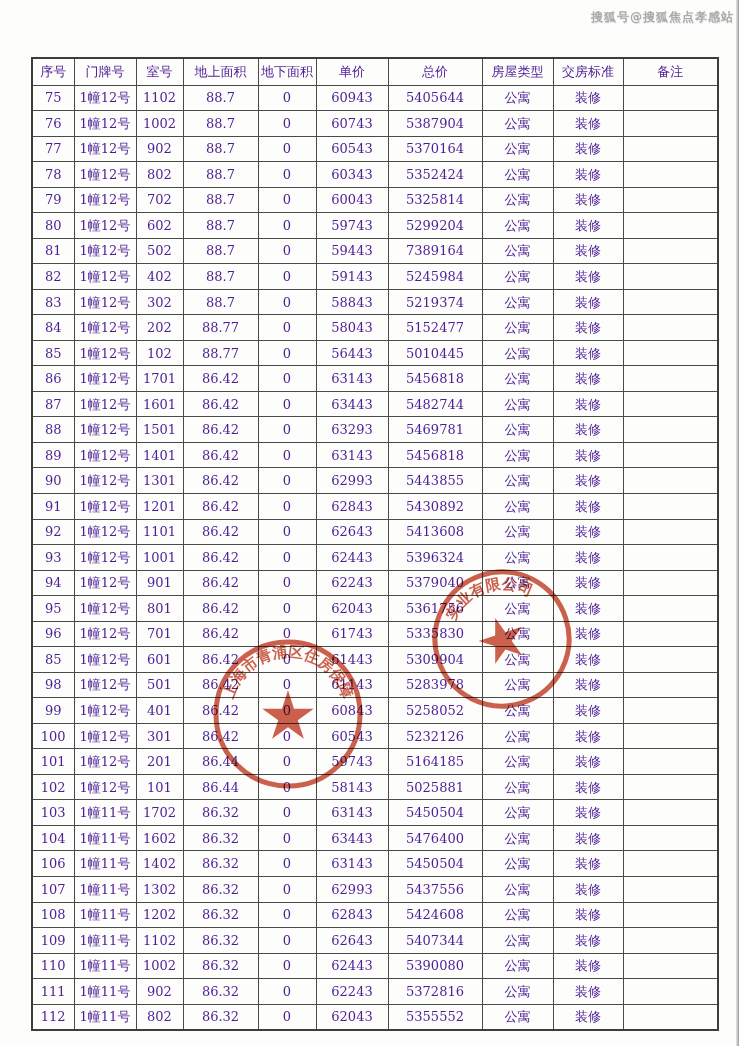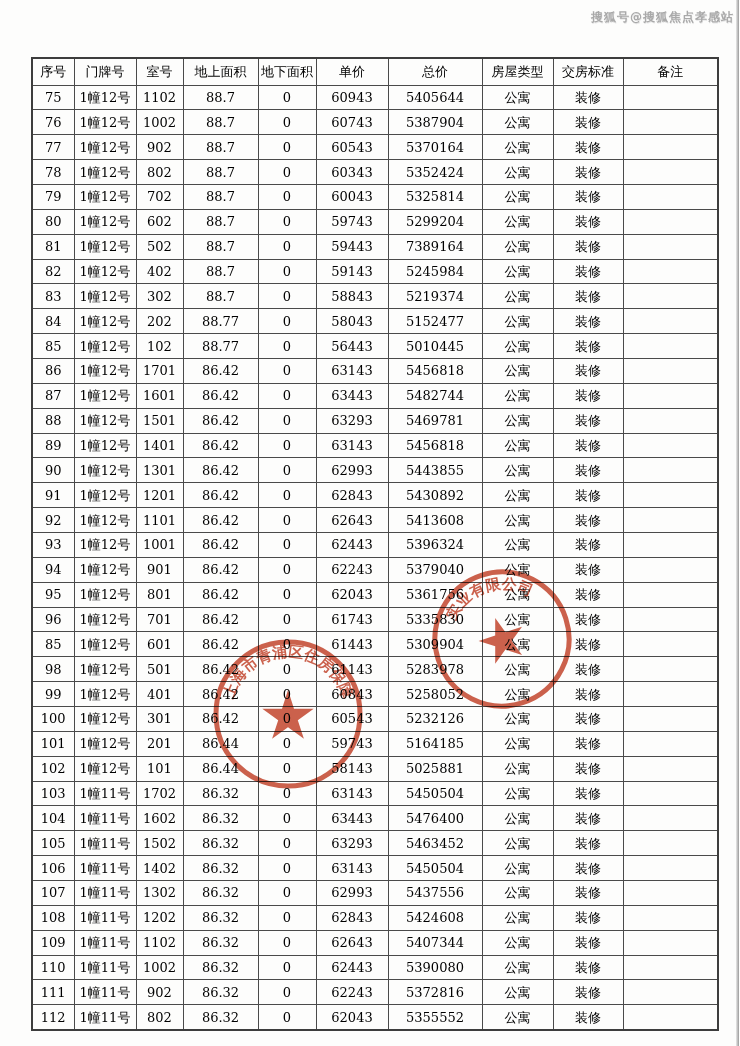--- a/index.html
+++ b/index.html
@@ -15,21 +15,21 @@
     text-shadow:0.5px 0.5px 0 #e8e8e8;
     font-family:"DejaVu Sans","Liberation Sans",sans-serif;
   }
   .page-edge{
     position:absolute;top:0;right:1px;width:3px;height:1046px;
     background:linear-gradient(to right,#e9e9e9,#9a9a9a);
   }
   table.price{
     position:absolute;left:31px;top:57px;width:686px;height:974px;
     border-collapse:collapse;table-layout:fixed;
-    color:#000000;
+    color:#4c1d95;
   }
   table.price th,table.price td{
     border:1px solid #4a4a4a;
     text-align:center;vertical-align:middle;
     font-size:13px;font-weight:normal;
     padding:0;line-height:1;
     overflow:hidden;white-space:nowrap;
   }
   table.price{border:2px solid #3d3d3d;}
   table.price thead tr{height:27px;}
@@ -429,32 +429,20 @@
         <td>1602</td>
         <td>86.32</td>
         <td>0</td>
         <td>63443</td>
         <td>5476400</td>
         <td>公寓</td>
         <td>装修</td>
         <td></td>
       </tr>
       <tr>
-        <td>105</td>
-        <td>1幢11号</td>
-        <td>1502</td>
-        <td>86.32</td>
-        <td>0</td>
-        <td>63293</td>
-        <td>5463452</td>
-        <td>公寓</td>
-        <td>装修</td>
-        <td></td>
-      </tr>
-      <tr>
         <td>106</td>
         <td>1幢11号</td>
         <td>1402</td>
         <td>86.32</td>
         <td>0</td>
         <td>63143</td>
         <td>5450504</td>
         <td>公寓</td>
         <td>装修</td>
         <td></td>

